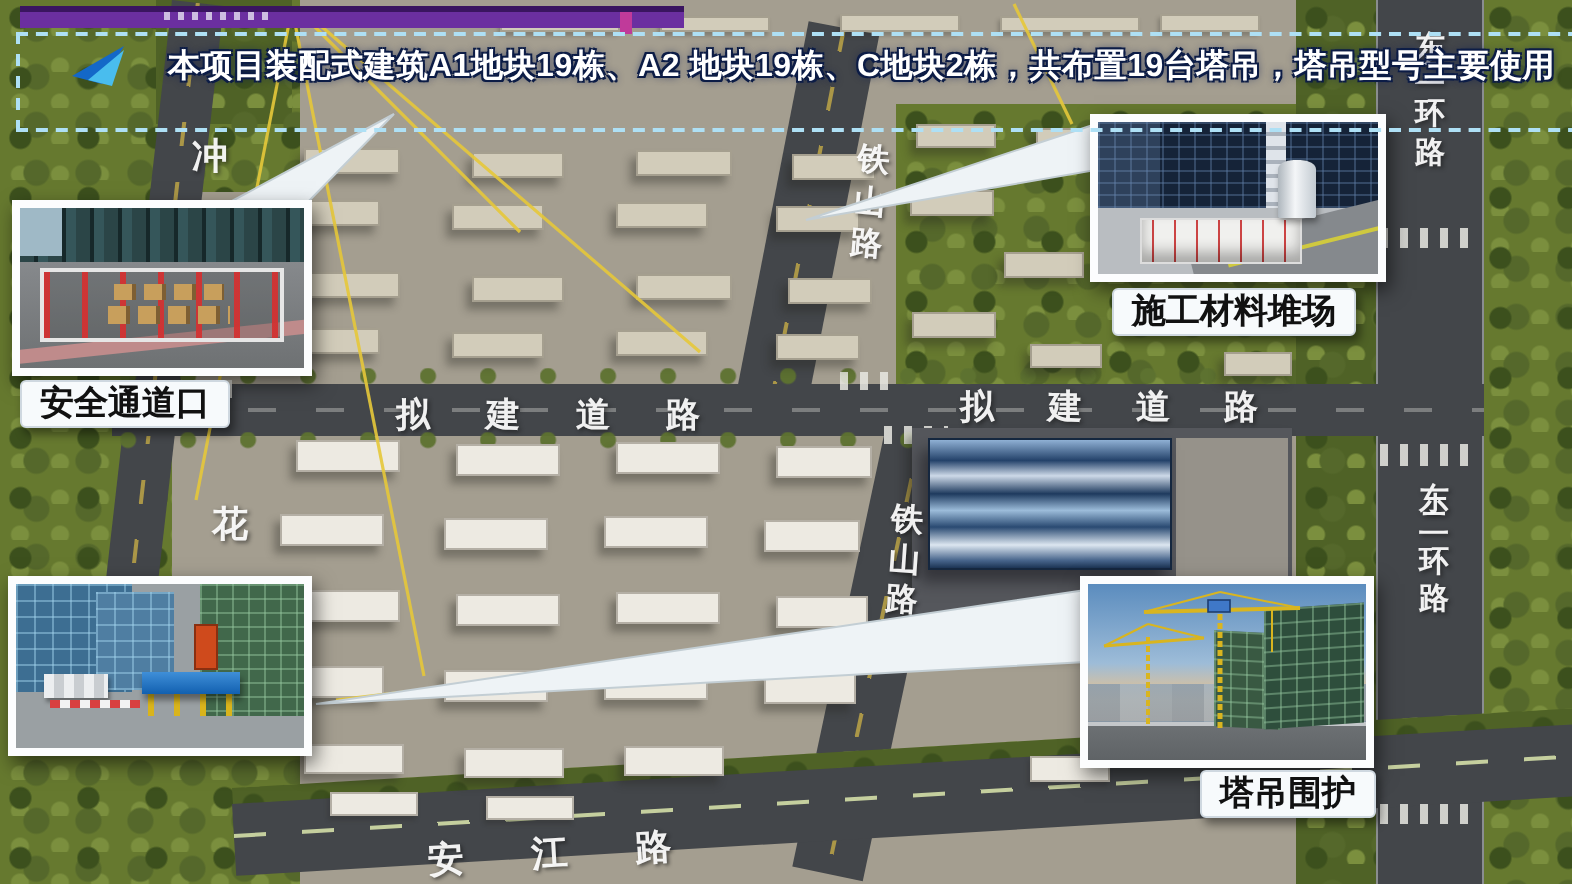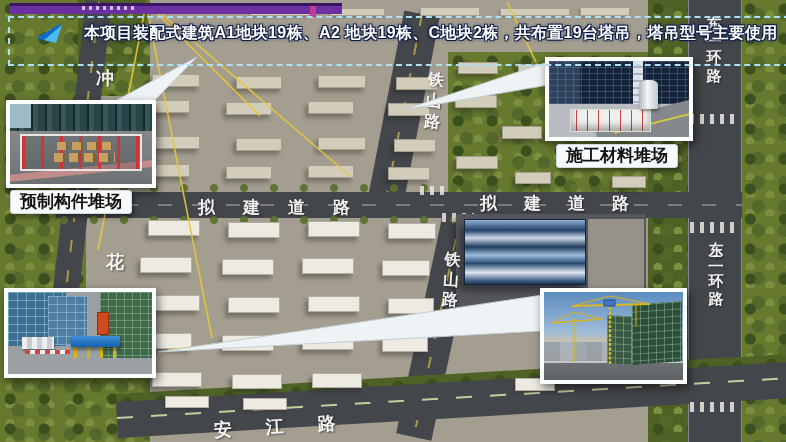--- a/index.html
+++ b/index.html
@@ -257,21 +257,21 @@
       <div class="p-bldlight"></div>
       <div class="p-ground"></div>
       <div class="p-path"></div>
       <div class="p-fence">
         <div class="p-posts"></div>
         <div class="p-stack p-s1"></div>
         <div class="p-stack p-s2"></div>
       </div>
     </div>
   </div>
-  <div class="callout-label" style="left:10px;top:190px;">预制构件堆场</div>
+  <div class="callout-label" style="left:10px;top:190px;">安全通道口</div>
 
   <div class="callout-frame" style="left:545px;top:57px;width:148px;height:84px;">
     <div class="sc sc-material">
       <div class="m-facade"></div>
       <div class="m-facadeleft"></div>
       <div class="m-hoist"></div>
       <div class="m-ground"></div>
       <div class="m-road"></div>
       <div class="m-yline"></div>
       <div class="m-fence"></div>
@@ -309,20 +309,21 @@
           <line x1="66" y1="72" x2="66" y2="10" stroke-width="2.5" stroke-dasharray="3 1.5"></line>
           <line x1="28" y1="14" x2="106" y2="12" stroke-width="2"></line>
           <line x1="66" y1="4" x2="28" y2="14" stroke-width="1"></line>
           <line x1="66" y1="4" x2="106" y2="12" stroke-width="1"></line>
           <line x1="92" y1="12" x2="92" y2="34" stroke-width="1"></line>
         </g>
         <rect x="60" y="8" width="11" height="6" fill="#3f78c8" stroke="#1c3c70" stroke-width="0.8"></rect>
       </svg>
     </div>
   </div>
+  <div class="callout-label" style="left:600px;top:385px;">塔吊围护</div>
 
   <div id="banner">
     <div id="purple-bar">
       <div id="purple-ticks"></div>
       <div id="purple-dot"></div>
     </div>
     <div id="banner-box"></div>
     <svg id="banner-arrow" width="28" height="21" viewBox="0 0 28 21">
       <polygon points="0,15 26,0 15,19" fill="#1468c8"></polygon>
       <polygon points="8,17 26,2 20,20" fill="#49bdee"></polygon>

